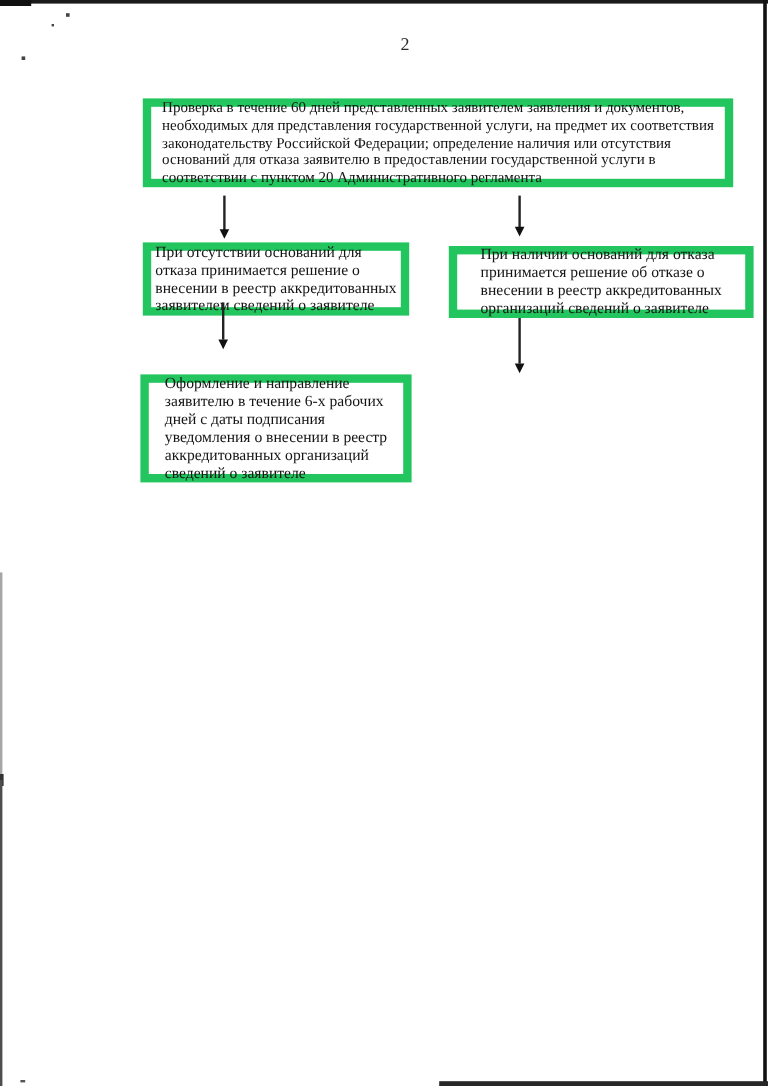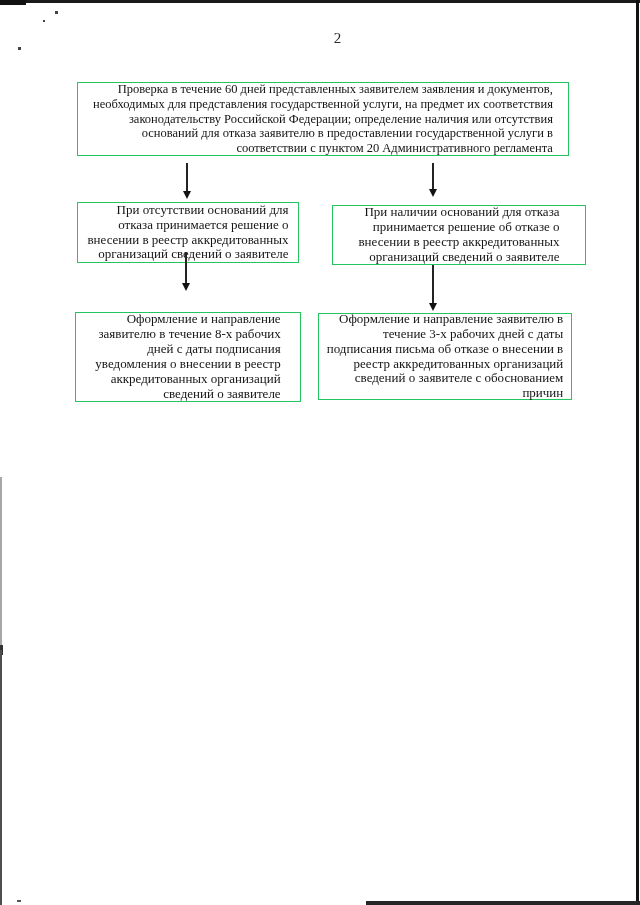--- a/index.html
+++ b/index.html
@@ -17,28 +17,29 @@
     left: 300px;
     top: 30px;
     width: 75px;
     text-align: center;
     font-size: 15px;
     color: #2a2a2a;
   }
   .fbox {
     position: absolute;
     box-sizing: border-box;
-    border: 1px solid #22c55e;
+    border: 7px solid #22c55e;
     background: #ffffff;
     display: flex;
     align-items: center;
     justify-content: center;
-    text-align: right;
+    text-align: left;
     white-space: pre-line;
     color: #141414;
+    margin-left: 42px;
   }
   .fbox-top  { font-size: 12.5px; line-height: 14.8px; }
   .fbox-col  { font-size: 13px;   line-height: 14.9px; }
   .arrow-line {
     position: absolute;
     width: 2px;
     background: #232323;
   }
   .arrow-head {
     position: absolute;
@@ -93,47 +94,39 @@
   <div class="arrow-line" style="left:186px; top:163px; height:29px;"></div>
   <div class="arrow-head" style="left:183px; top:191px;"></div>
 
   <div class="arrow-line" style="left:432px; top:163px; height:27px;"></div>
   <div class="arrow-head" style="left:429px; top:189px;"></div>
 
   <div class="fbox fbox-col" style="left:77px; top:202px; width:222px; height:61px;">
     <span>При отсутствии оснований для
 отказа принимается решение о
 внесении в реестр аккредитованных
-организаций сведений о заявителе</span>
+заявителем сведений о заявителе</span>
   </div>
 
   <div class="fbox fbox-col" style="left:332px; top:205px; width:254px; height:60px;">
     <span>При наличии оснований для отказа
 принимается решение об отказе о
 внесении в реестр аккредитованных
 организаций сведений о заявителе</span>
   </div>
 
   <div class="arrow-line" style="left:185px; top:252px; height:31px;"></div>
   <div class="arrow-head" style="left:182px; top:283px;"></div>
 
   <div class="arrow-line" style="left:432px; top:265px; height:38px;"></div>
   <div class="arrow-head" style="left:429px; top:303px;"></div>
 
   <div class="fbox fbox-col" style="left:75px; top:312px; width:226px; height:90px;">
     <span>Оформление и направление
-заявителю в течение 8-х рабочих
+заявителю в течение 6-х рабочих
 дней с даты подписания
 уведомления о внесении в реестр
 аккредитованных организаций
 сведений о заявителе</span>
   </div>
 
-  <div class="fbox fbox-col" style="left:318px; top:313px; width:254px; height:87px;">
-    <span>Оформление и направление заявителю в
-течение 3-х рабочих дней с даты
-подписания письма об отказе о внесении в
-реестр аккредитованных организаций
-сведений о заявителе с обоснованием
-причин</span>
-  </div>
 
 </div>
 
 </body></html>

